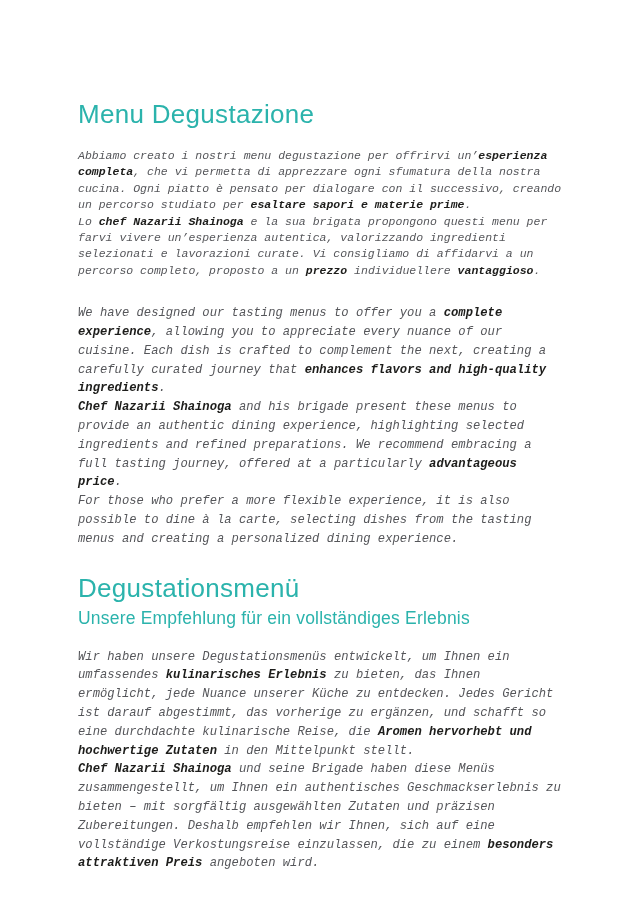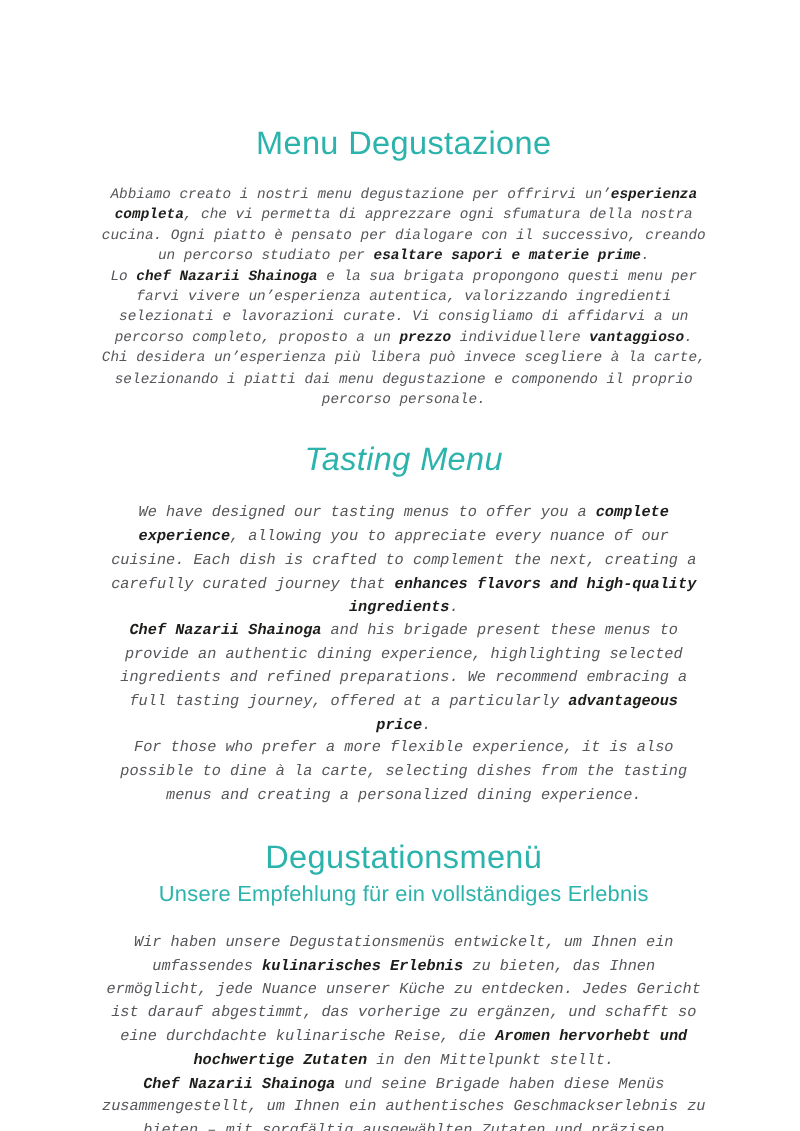--- a/index.html
+++ b/index.html
@@ -11,21 +11,20 @@
     width: 640px;
     height: 905px;
     overflow: hidden;
     font-family: "Liberation Sans", sans-serif;
   }
   main.page {
     box-sizing: border-box;
     width: 640px;
     height: 905px;
     padding: 100px 72px 0 78px;
-    text-align: center;
   }
   .menu-section + .menu-section {
     margin-top: 25px;
   }
   .menu-section .title {
     color: var(--accent);
     font-size: 26px;
     font-weight: 300;
     letter-spacing: 0.3px;
     line-height: 28px;
@@ -71,26 +70,24 @@
 </head>
 <body style="background: rgb(255, 255, 255);">
 
 <main class="page">
 
     <section class="menu-section lang-it">
       <h1 class="title">Menu Degustazione</h1>
       <div class="body">
         <p><span>Abbiamo creato i nostri menu degustazione per offrirvi un’</span><strong>esperienza completa</strong><span>, che vi permetta di apprezzare ogni sfumatura della nostra cucina. Ogni piatto è pensato per dialogare con il successivo, creando un percorso studiato per </span><strong>esaltare sapori e materie prime</strong><span>.</span></p>
         <p><span>Lo </span><strong>chef Nazarii Shainoga</strong><span> e la sua brigata propongono questi menu per farvi vivere un’esperienza autentica, valorizzando ingredienti selezionati e lavorazioni curate. Vi consigliamo di affidarvi a un percorso completo, proposto a un </span><strong>prezzo</strong><span> individuellere </span><strong>vantaggioso</strong><span>.</span></p>
-        <p><span>Chi desidera un’esperienza più libera può invece scegliere à la carte, selezionando i piatti dai menu degustazione e componendo il proprio percorso personale.</span></p>
       </div>
     </section>
 
     <section class="menu-section lang-en">
-      <h1 class="title italic">Tasting Menu</h1>
       <div class="body">
         <p><span>We have designed our tasting menus to offer you a </span><strong>complete experience</strong><span>, allowing you to appreciate every nuance of our cuisine. Each dish is crafted to complement the next, creating a carefully curated journey that </span><strong>enhances flavors and high-quality ingredients</strong><span>.</span></p>
         <p><strong>Chef Nazarii Shainoga</strong><span> and his brigade present these menus to provide an authentic dining experience, highlighting selected ingredients and refined preparations. We recommend embracing a full tasting journey, offered at a particularly </span><strong>advantageous price</strong><span>.</span></p>
         <p><span>For those who prefer a more flexible experience, it is also possible to dine à la carte, selecting dishes from the tasting menus and creating a personalized dining experience.</span></p>
       </div>
     </section>
 
     <section class="menu-section lang-de">
       <h1 class="title">Degustationsmenü</h1>
       <h2 class="subtitle">Unsere Empfehlung für ein vollständiges Erlebnis</h2>

